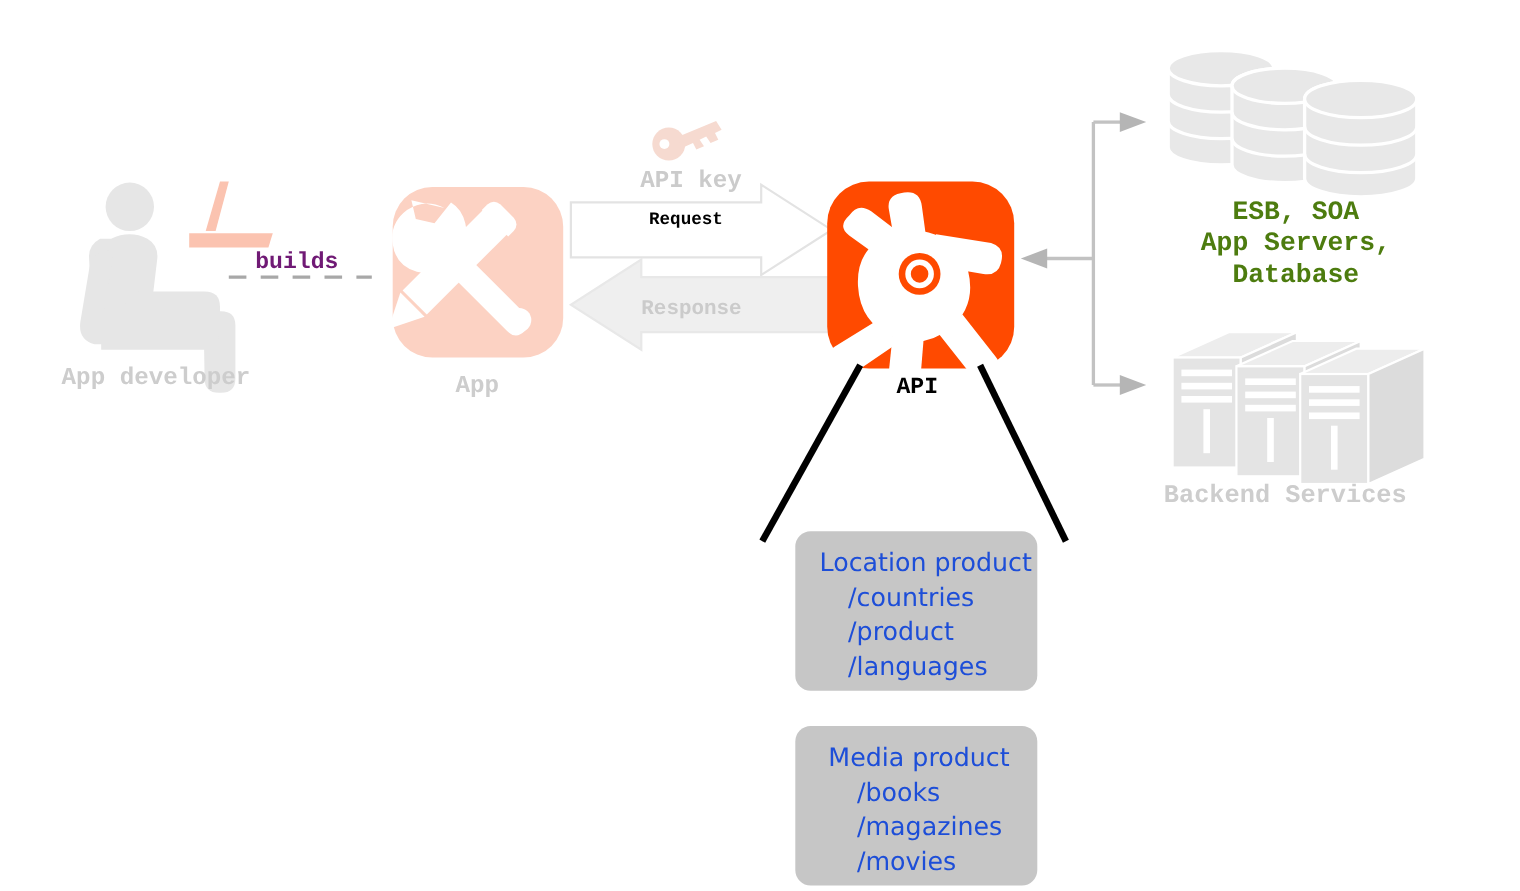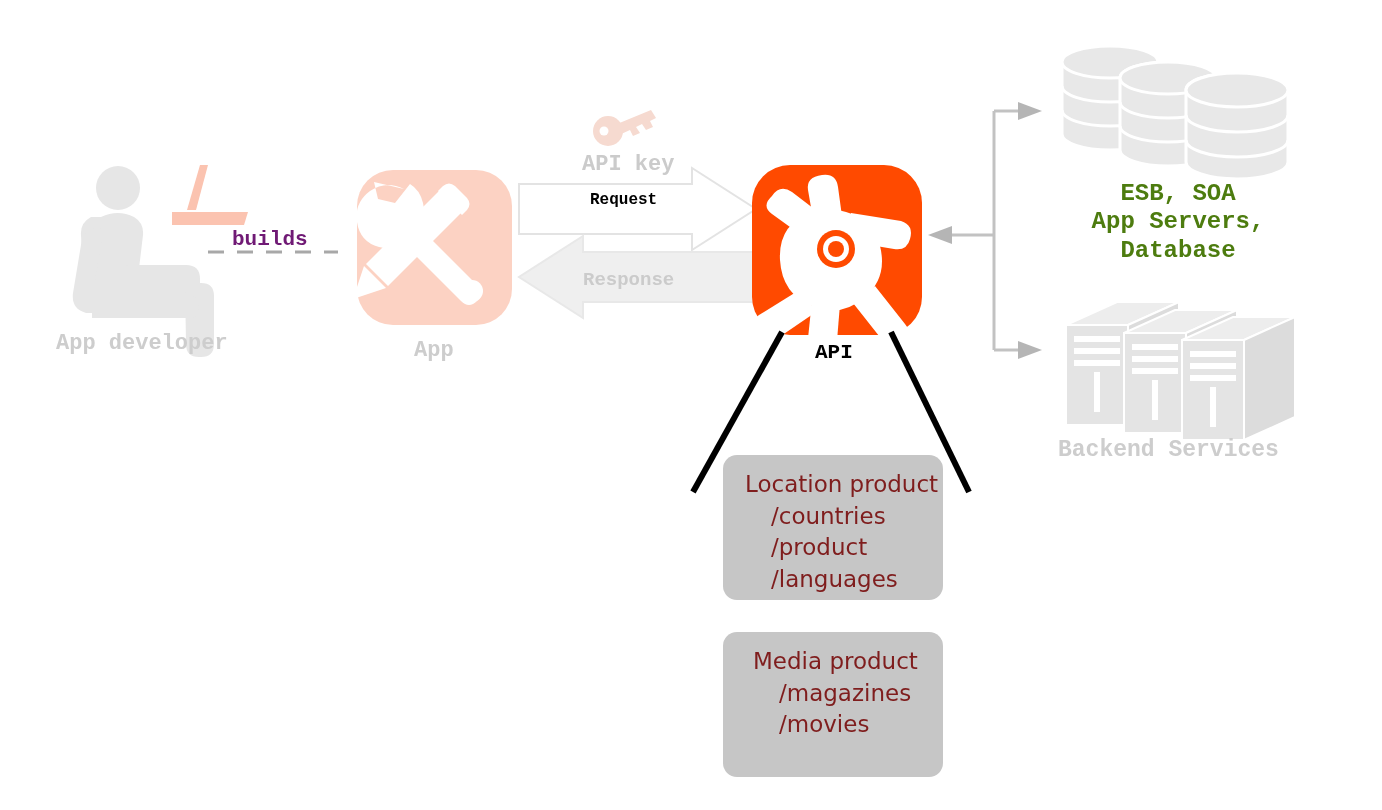--- a/index.html
+++ b/index.html
@@ -38,26 +38,27 @@
   #label-response     { left: 583px; top: 269px; font-size: 19px; color: #cbcbcb; }
   #label-api          { left: 815px; top: 341px; font-size: 21px; color: #000; }
   #label-esb          { left: 1075px; top: 180px; font-size: 24px; color: #4d7c0f; text-align: center; width: 206px;}
   #label-backend      { left: 1058px; top: 437px; font-size: 23px; color: #cdcdcd; }
 
   
   .product-box {
     position: absolute;
     background: #c6c6c6;
     border-radius: 14px;
-    color: #7f1d1d;
+    color: #1d4ed8;
     font-family: "DejaVu Sans", sans-serif;
     font-size: 23px;
     line-height: 31.5px;
     padding: 14px 0 14px 22px;
     box-sizing: border-box;
+    margin-top: 28px;
   }
   #box-location { left: 723px; top: 455px;  width: 220px; height: 145px; }
   #box-media    { left: 723px; top: 632px;  width: 220px; height: 145px; padding-left: 30px; }
   .product-title { display: block; }
   .product-path  { display: block; padding-left: 26px; }
 
   
   svg.layer {
     position: absolute;
     left: 0; top: 0;
@@ -243,17 +244,18 @@
 
   <div class="product-box" id="box-location">
     <span class="product-title">Location product</span>
     <span class="product-path">/countries</span>
     <span class="product-path">/product</span>
     <span class="product-path">/languages</span>
   </div>
 
   <div class="product-box" id="box-media">
     <span class="product-title">Media product</span>
+    <span class="product-path">/books</span>
     <span class="product-path">/magazines</span>
     <span class="product-path">/movies</span>
   </div>
 
 </div>
 
 </body></html>

